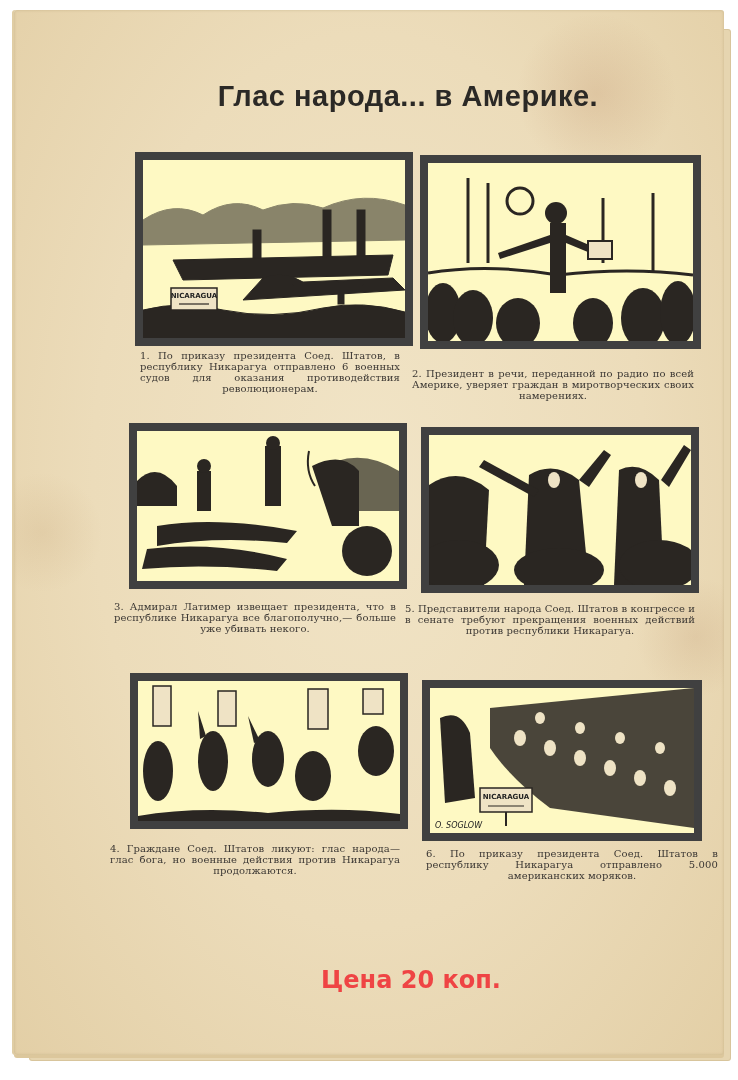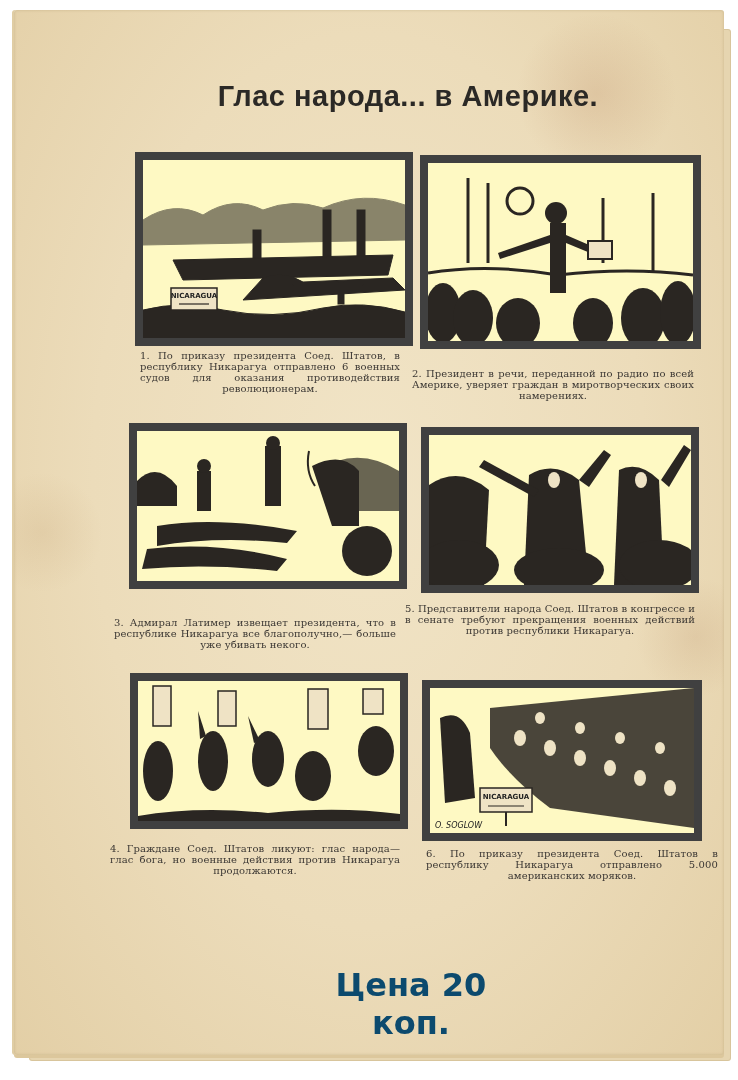--- a/index.html
+++ b/index.html
@@ -34,21 +34,21 @@
   .panel {
     position:absolute; border:8px solid #404040; background:#fef9c3; overflow:hidden;
   }
   .panel svg { width:100%; height:100%; display:block; }
   .caption {
     position:absolute; font-size:10px; line-height:11px; color:#3b3733;
     text-align:justify; text-align-last:center; letter-spacing:0.1px;
   }
   .price {
     position:absolute; left:300px; top:966px; width:222px; text-align:center;
-    font-family:"DejaVu Sans", sans-serif; font-weight:bold; font-size:32px; color:#0c4a6e;
+    font-family:"DejaVu Sans", sans-serif; font-weight:bold; font-size:24px; color:#ef4444;
   }
   .sign-text { font-family:"DejaVu Sans", sans-serif; font-size:7px; font-weight:bold; fill:#222; }
   .signature { font-family:"DejaVu Sans", sans-serif; font-size:8px; fill:#222; font-style:italic; }
 </style>
 </head>
 <body>
 
 <div class="page-stack"></div>
 <div class="page"></div>
 
@@ -114,21 +114,21 @@
       <rect x="128" y="15" width="16" height="60"></rect>
       <circle cx="136" cy="12" r="7"></circle>
       <path d="M175 35 Q205 20 222 40 L222 95 L195 95 Z"></path>
       <path d="M20 95 Q80 85 160 100 L150 112 Q80 105 20 115 Z"></path>
       <path d="M10 118 Q80 110 150 128 L140 140 Q70 132 5 138 Z"></path>
       <ellipse cx="230" cy="120" rx="25" ry="25"></ellipse>
     </g>
     <path d="M172 20 Q168 40 178 55" fill="none" stroke="#2a2622" stroke-width="2"></path>
   </svg>
 </div>
-<div class="caption" style="left:114px; top:601px; width:282px;margin-top:16px;">3. Адмирал Латимер извещает президента, что в республике Никарагуа все благополучно,— больше уже убивать некого.</div>
+<div class="caption" style="left:114px; top:601px; width:282px;">3. Адмирал Латимер извещает президента, что в республике Никарагуа все благополучно,— больше уже убивать некого.</div>
 
 <div class="panel" style="left:421px; top:427px; width:262px; height:150px;">
   <svg viewBox="0 0 262 150">
     <g fill="#2a2622">
       <path d="M0 50 Q30 30 60 55 L55 150 L0 150 Z"></path>
       <path d="M100 40 Q125 25 150 45 L160 150 L95 150 Z"></path>
       <path d="M190 35 Q210 25 230 45 L235 150 L185 150 Z"></path>
       <path d="M55 25 L110 55 L105 62 L50 32 Z"></path>
       <path d="M150 45 L175 15 L182 20 L160 52 Z"></path>
       <path d="M232 45 L255 10 L262 15 L240 52 Z"></path>

